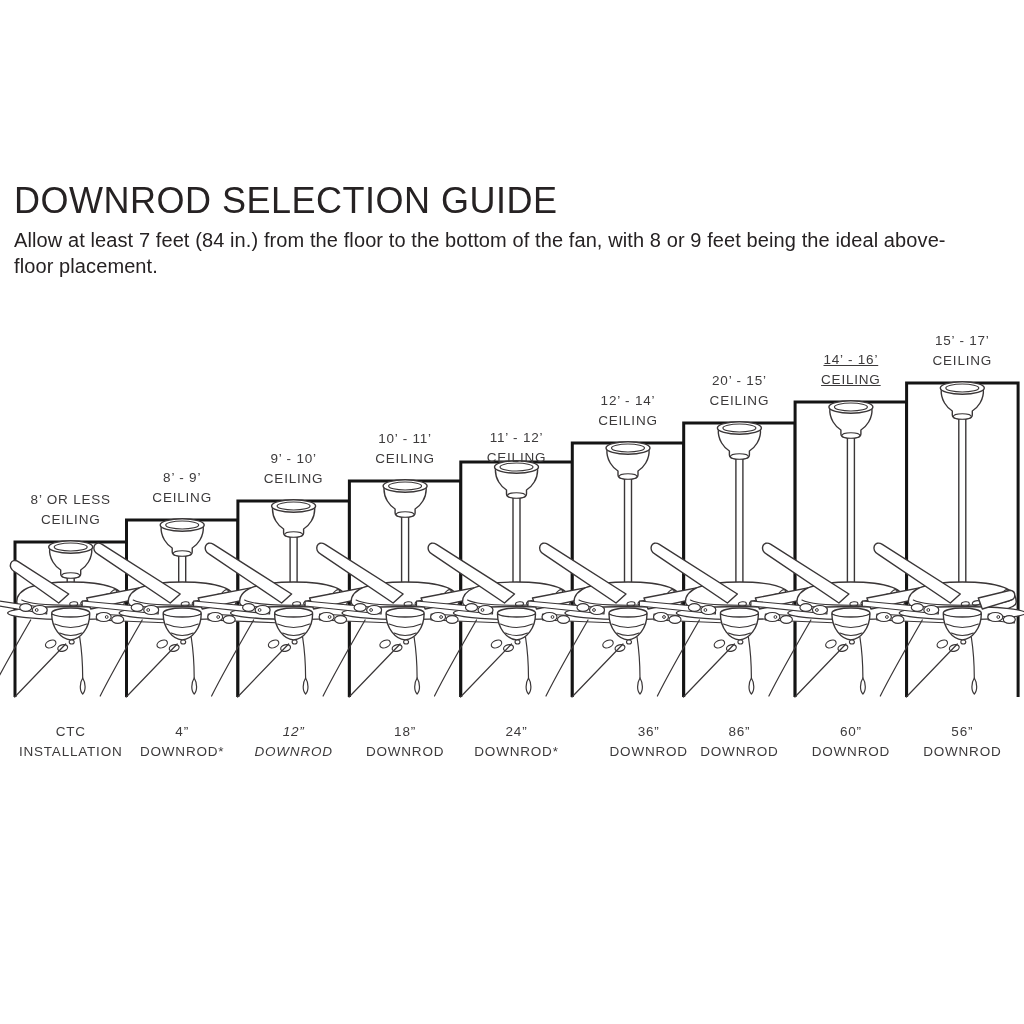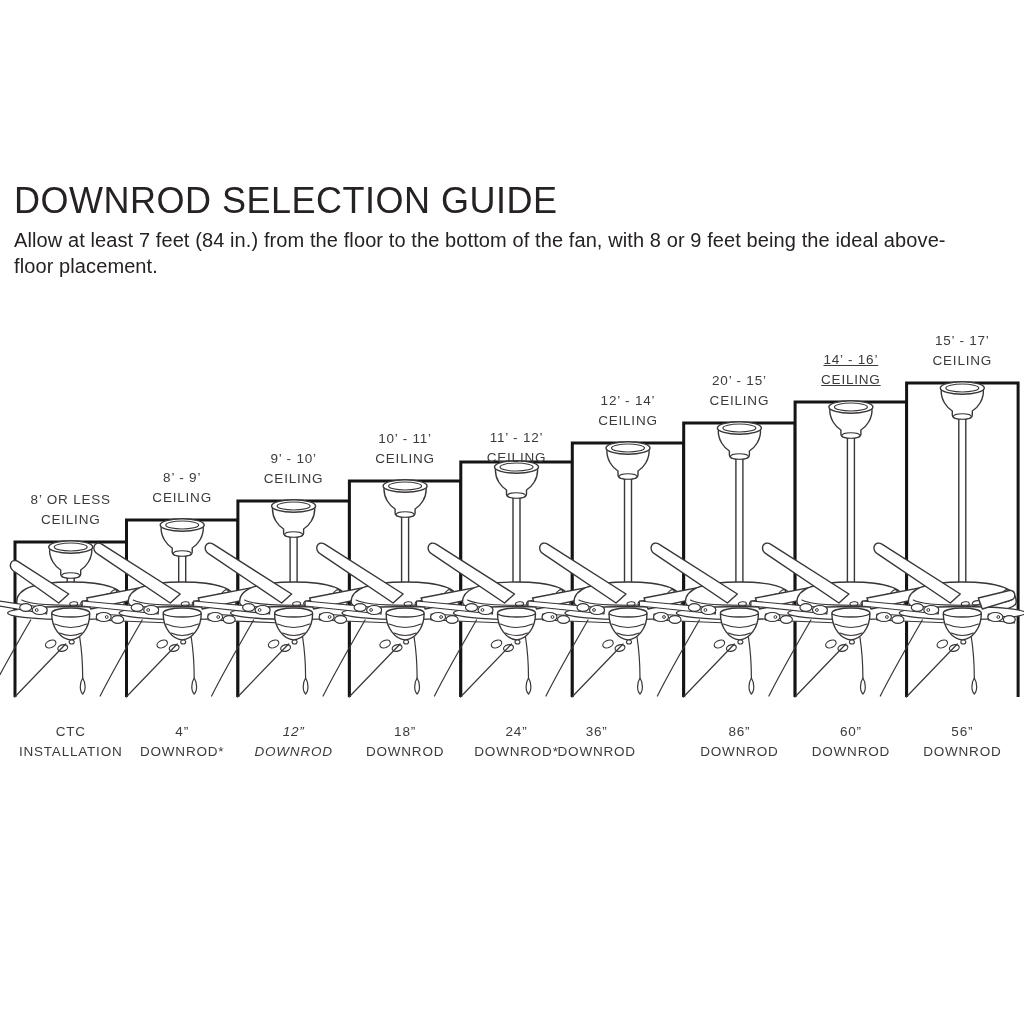--- a/index.html
+++ b/index.html
@@ -419,21 +419,21 @@
       <div>DOWNROD</div>
     </div>
     <div class="rod-label" style="left: 349.35px; width: 111.45px; top: 722px;">
       <div>18”</div>
       <div>DOWNROD</div>
     </div>
     <div class="rod-label" style="left: 460.8px; width: 111.45px; top: 722px;">
       <div>24”</div>
       <div>DOWNROD*</div>
     </div>
-    <div class="rod-label" style="left: 541px; width: 111.45px; top: 722px;">
+    <div class="rod-label" style="left: 593px; width: 111.45px; top: 722px;">
       <div>36”</div>
       <div>DOWNROD</div>
     </div>
     <div class="rod-label" style="left: 683.7px; width: 111.45px; top: 722px;">
       <div>86”</div>
       <div>DOWNROD</div>
     </div>
     <div class="rod-label" style="left: 795.15px; width: 111.45px; top: 722px;">
       <div>60”</div>
       <div>DOWNROD</div>

